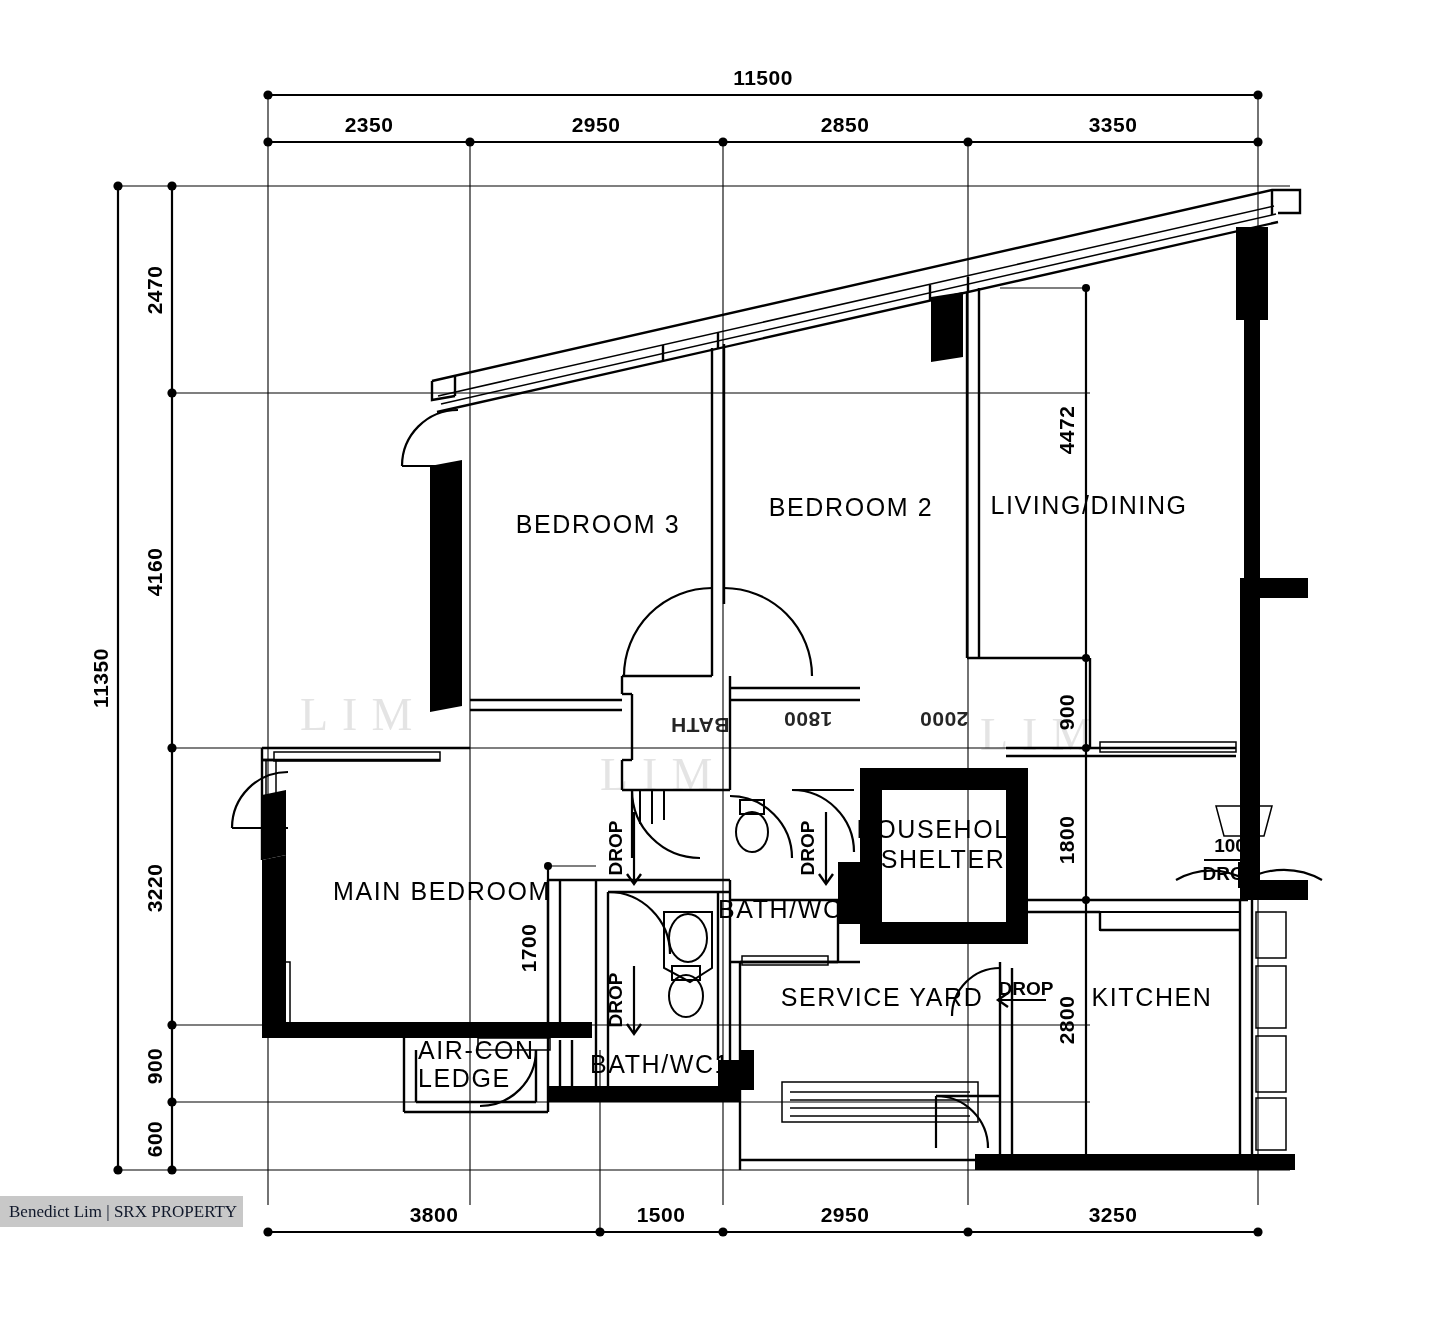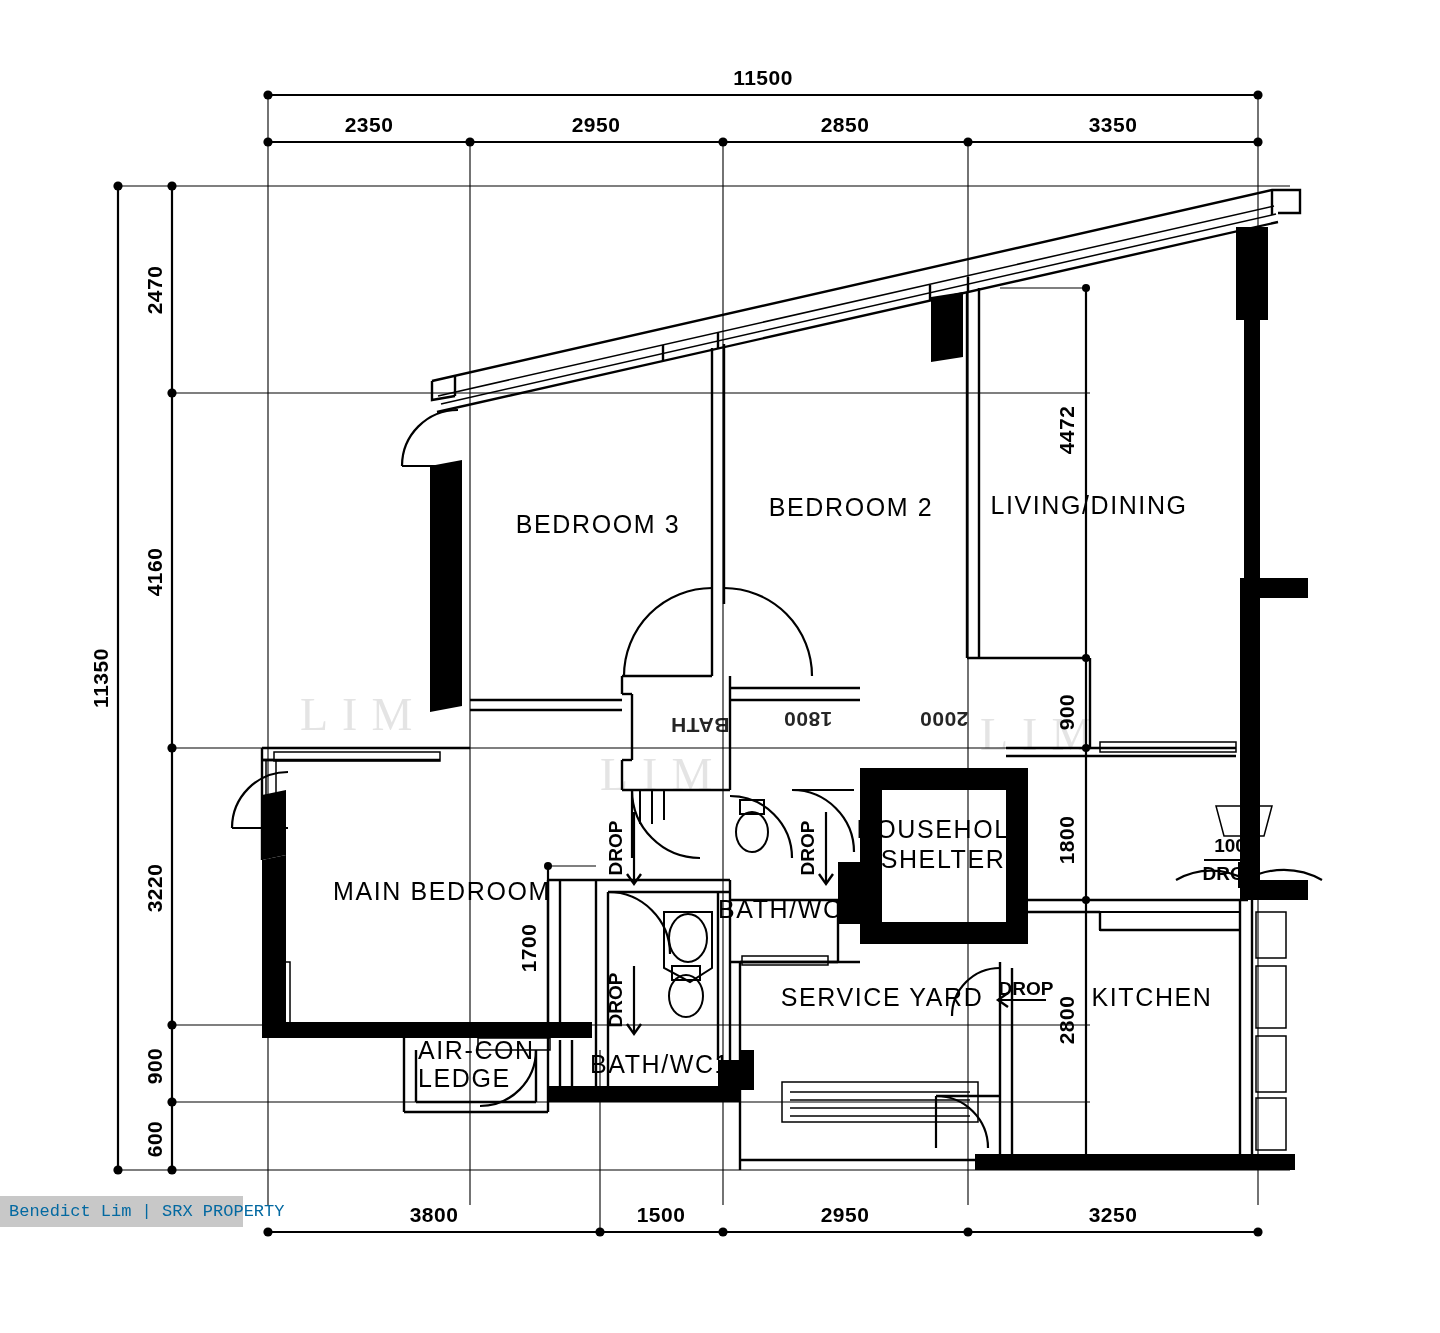--- a/index.html
+++ b/index.html
@@ -90,22 +90,22 @@
     position: absolute;
     left: 0;
     top: 1196px;
     width: 243px;
     height: 31px;
     background: #c8c8c8;
     display: flex;
     align-items: center;
   }
   #watermark-bar span {
-    color: #0369a1;
-    font-family: Liberation Mono, monospace;
+    color: #0f172a;
+    font-family: Liberation Serif, serif;
     font-size: 17px;
     padding-left: 9px;
     white-space: nowrap;
   }
 </style>
 </head>
 <body>
 
 <div id="plan-root">
   <svg id="floorplan" viewBox="0 0 1440 1333">

